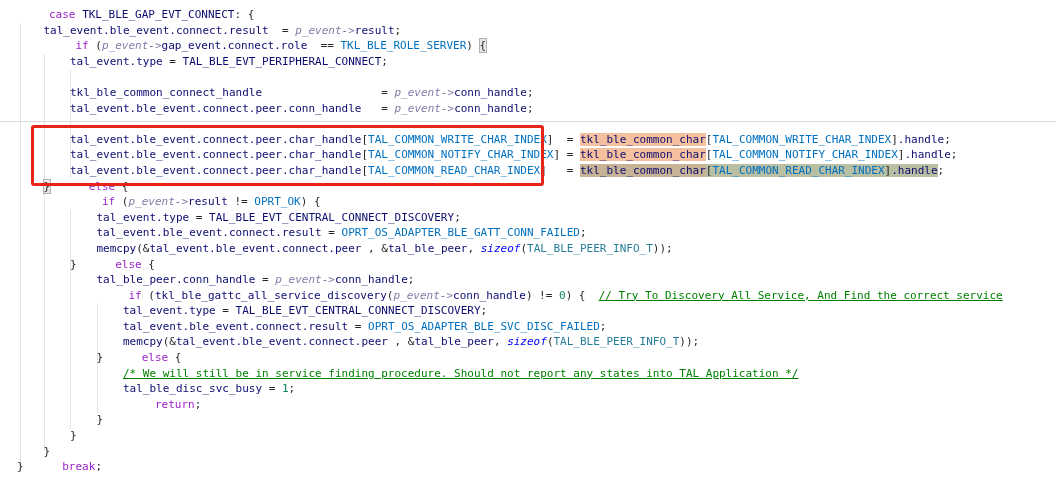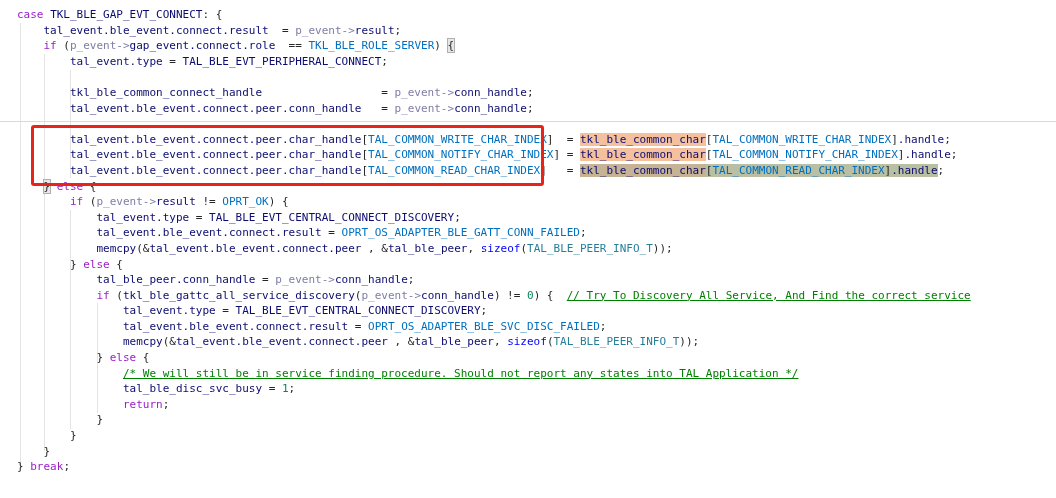--- a/index.html
+++ b/index.html
@@ -12,28 +12,28 @@
   html,body{margin:0;padding:0;}
   body{width:1056px;height:498px;overflow:hidden;background:var(--bg);}
   .editor{position:relative;width:1056px;height:498px;background:var(--bg);}
   .code{
     position:absolute;left:0;top:0;width:1056px;height:498px;
     padding:7px 0 0 17px;box-sizing:border-box;
     font-family:"DejaVu Sans Mono","Liberation Mono",monospace;
     font-size:11px;line-height:15.6px;white-space:pre;
   }
   .line{height:15.6px;}
-  .kw{color:var(--keyword);}
-  .bkw{color:var(--bluekw);}
+  .kw{color:var(--keyword);margin-left:32px;}
+  .bkw{color:var(--bluekw);font-style:italic;}
   .mac{color:var(--macro);margin-top:7px;}
   .typ{color:var(--type);margin-top:24px;}
   .cmt{color:var(--comment);text-decoration:underline;}
   .num{color:var(--number);}
   .id{color:var(--ident);text-align:right;}
-  .par{color:var(--param);}
+  .par{color:var(--param);font-style:italic;}
   .pun{color:var(--punct);}
   .brace{color:var(--punct);background:var(--brace-bg);outline:1px solid var(--brace-border);}
   .ho{background:var(--hl-orange);}
   .hg{background:var(--hl-green);}
   .hob{background:var(--hl-olive);}
   .guide{position:absolute;width:1px;background:var(--guide);}
   .separator{position:absolute;left:0;top:121px;width:1056px;height:1px;background:var(--separator);}
   .annotation-box{
     position:absolute;left:31px;top:125px;width:513px;height:61px;
     box-sizing:border-box;border:3px solid var(--annotation);border-radius:3px;

